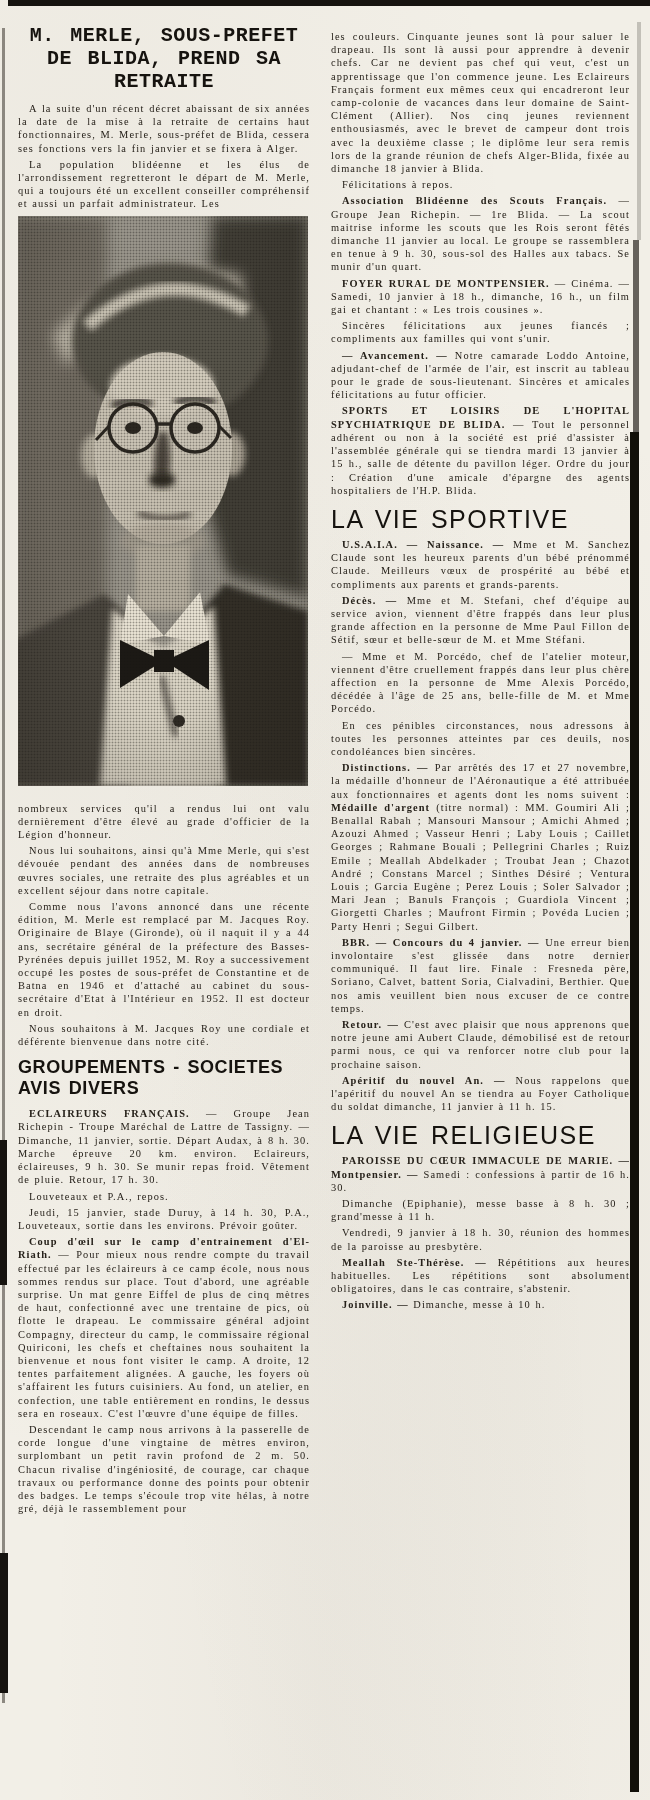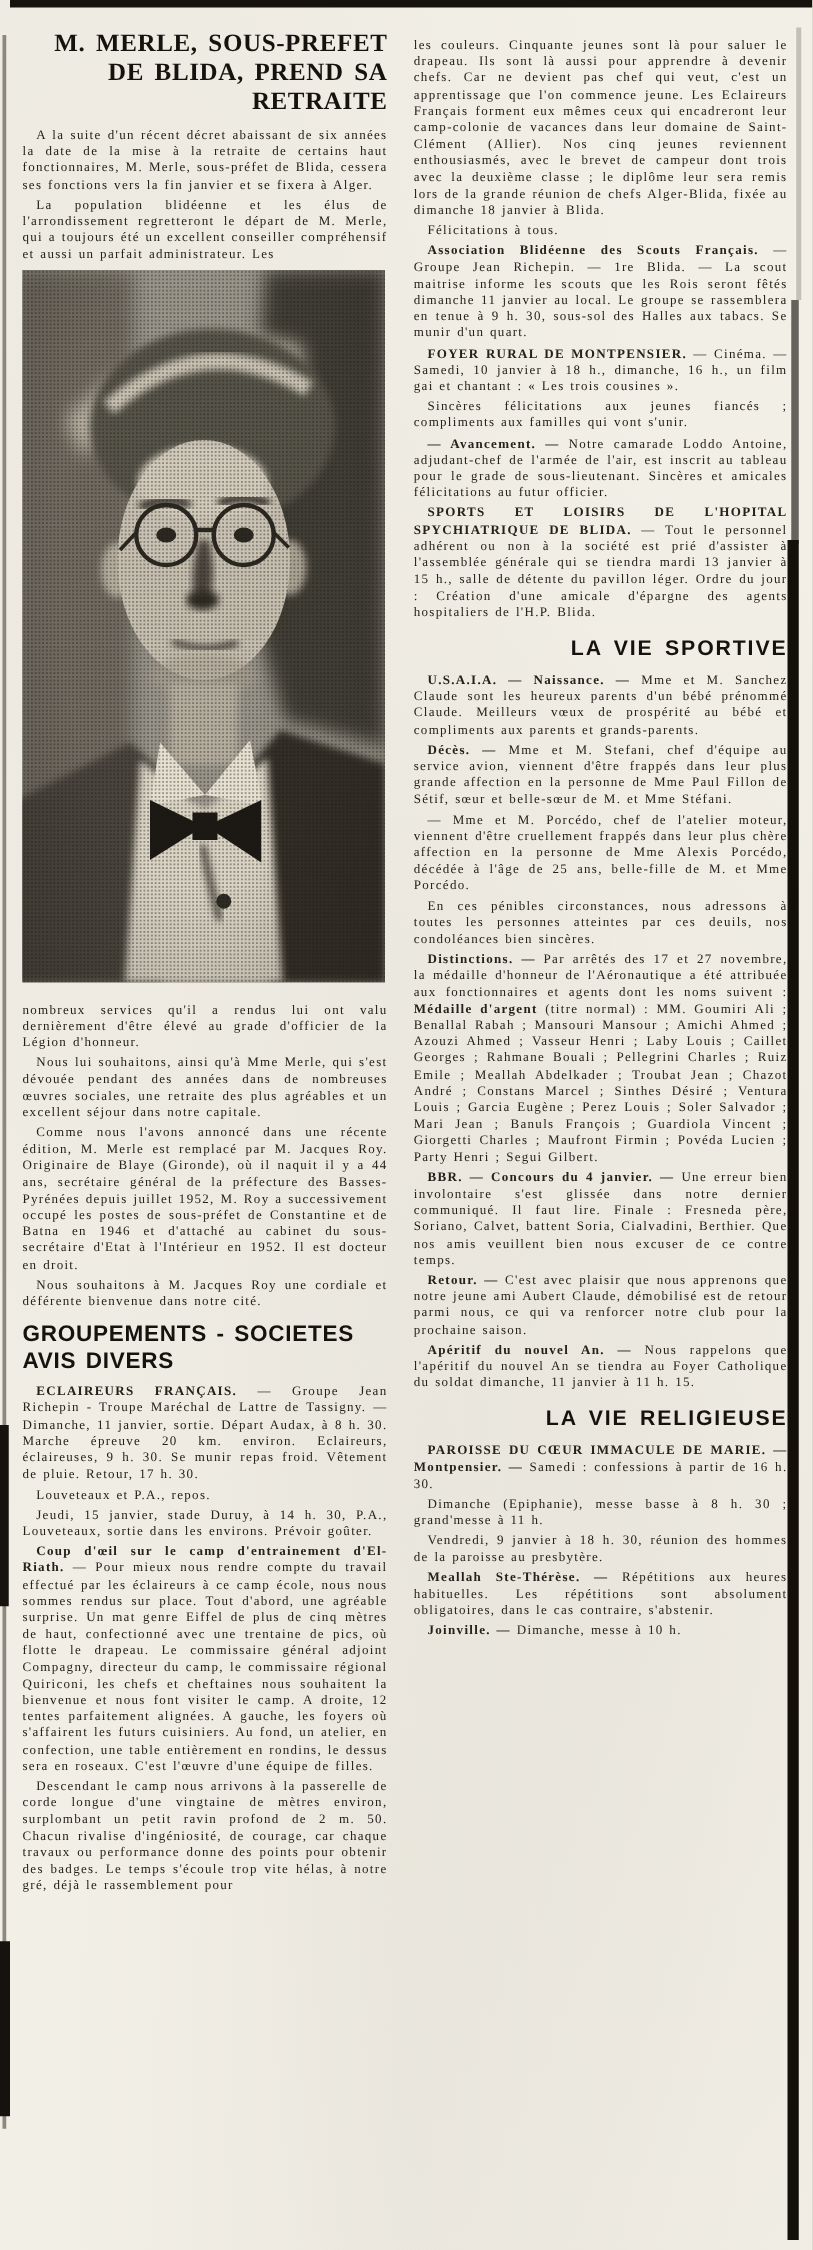--- a/index.html
+++ b/index.html
@@ -18,32 +18,32 @@
   .lblob1  { position:absolute; left:0; top:1140px; width:7px; height:145px; background:#16130f; }
   .lblob2  { position:absolute; left:0; top:1553px; width:8px; height:140px; background:#16130f; }
   .rbar-f  { position:absolute; left:637px; top:22px; width:4px; height:218px; background:#6e6960; opacity:.35; }
   .rbar-m  { position:absolute; left:633px; top:240px; width:6px; height:195px; background:#2b2721; opacity:.7; }
   .rbar    { position:absolute; left:630px; top:432px; width:9px; height:1360px; background:#121009; }
 
   .col-left  { position:absolute; left:18px;  top:18px; width:292px; height:1775px; overflow:hidden; }
   .col-right { position:absolute; left:331px; top:30px; width:299px; height:1782px; overflow:hidden; }
 
   .headline {
-    margin:6px 0 9px; font-family:Liberation Serif, serif; font-weight:700;
-    font-size:20px; line-height:23px; text-align:right; letter-spacing:.5px;
+    margin:6px 0 9px; font-family:Liberation Mono, monospace; font-weight:700;
+    font-size:20px; line-height:23px; text-align:center; letter-spacing:.5px;
     word-spacing:3px; color:#16130f;
   }
   .sechead {
     margin:9px 0 8px; font-family:"Liberation Sans", sans-serif; font-weight:700;
     font-size:18px; line-height:21px; text-align:left; letter-spacing:.6px;
     word-spacing:2px; color:#16130f;
   }
   .bighead {
-    margin:11px 0 8px; font-family:"Liberation Sans", sans-serif; font-weight:700;
-    font-size:17px; line-height:22px; text-align:right; letter-spacing:1.5px;
+    margin:11px 0 8px; font-family:"Liberation Sans", sans-serif; font-weight:400;
+    font-size:25px; line-height:22px; text-align:left; letter-spacing:1.5px;
     word-spacing:3px; color:#16130f;
   }
   .bd { font-size:10.4px; line-height:13.2px; letter-spacing:1.05px; word-spacing:1px;
         text-align:justify; color:#26211a; }
   .bd p { margin:0 0 3px; }
   .ind   { text-indent:11px; }
   .noind { text-indent:0; }
   b.lead { font-weight:700; }
 
   
@@ -142,21 +142,21 @@
     <p class="ind">Louveteaux et P.A., repos.</p>
     <p class="ind">Jeudi, 15 janvier, stade Duruy, à 14 h. 30, P.A., Louveteaux, sortie dans les environs. Prévoir goûter.</p>
     <p class="ind">
       <b class="lead">Coup d'œil sur le camp d'entrainement d'El-Riath.</b><span> — Pour mieux nous rendre compte du travail effectué par les éclaireurs à ce camp école, nous nous sommes rendus sur place. Tout d'abord, une agréable surprise. Un mat genre Eiffel de plus de cinq mètres de haut, confectionné avec une trentaine de pics, où flotte le drapeau. Le commissaire général adjoint Compagny, directeur du camp, le commissaire régional Quiriconi, les chefs et cheftaines nous souhaitent la bienvenue et nous font visiter le camp. A droite, 12 tentes parfaitement alignées. A gauche, les foyers où s'affairent les futurs cuisiniers. Au fond, un atelier, en confection, une table entièrement en rondins, le dessus sera en roseaux. C'est l'œuvre d'une équipe de filles.</span>
     </p>
     <p class="ind">Descendant le camp nous arrivons à la passerelle de corde longue d'une vingtaine de mètres environ, surplombant un petit ravin profond de 2 m. 50. Chacun rivalise d'ingéniosité, de courage, car chaque travaux ou performance donne des points pour obtenir des badges. Le temps s'écoule trop vite hélas, à notre gré, déjà le rassemblement pour</p>
   </div>
 
   <div class="col-right bd">
     <p class="noind">les couleurs. Cinquante jeunes sont là pour saluer le drapeau. Ils sont là aussi pour apprendre à devenir chefs. Car ne devient pas chef qui veut, c'est un apprentissage que l'on commence jeune. Les Eclaireurs Français forment eux mêmes ceux qui encadreront leur camp-colonie de vacances dans leur domaine de Saint-Clément (Allier). Nos cinq jeunes reviennent enthousiasmés, avec le brevet de campeur dont trois avec la deuxième classe ; le diplôme leur sera remis lors de la grande réunion de chefs Alger-Blida, fixée au dimanche 18 janvier à Blida.</p>
-    <p class="ind">Félicitations à tous.</p>
+    <p class="ind">Félicitations à repos.</p>
 
     <p class="ind">
       <b class="lead">Association Blidéenne des Scouts Français.</b><span> — Groupe Jean Richepin. — 1re Blida. — La scout maitrise informe les scouts que les Rois seront fêtés dimanche 11 janvier au local. Le groupe se rassemblera en tenue à 9 h. 30, sous-sol des Halles aux tabacs. Se munir d'un quart.</span>
     </p>
     <p class="ind">
       <b class="lead">FOYER RURAL DE MONTPENSIER.</b><span> — Cinéma. — Samedi, 10 janvier à 18 h., dimanche, 16 h., un film gai et chantant : « Les trois cousines ».</span>
     </p>
     <p class="ind">Sincères félicitations aux jeunes fiancés ; compliments aux familles qui vont s'unir.</p>
     <p class="ind">
       <b class="lead">— Avancement. —</b><span> Notre camarade Loddo Antoine, adjudant-chef de l'armée de l'air, est inscrit au tableau pour le grade de sous-lieutenant. Sincères et amicales félicitations au futur officier.</span>

